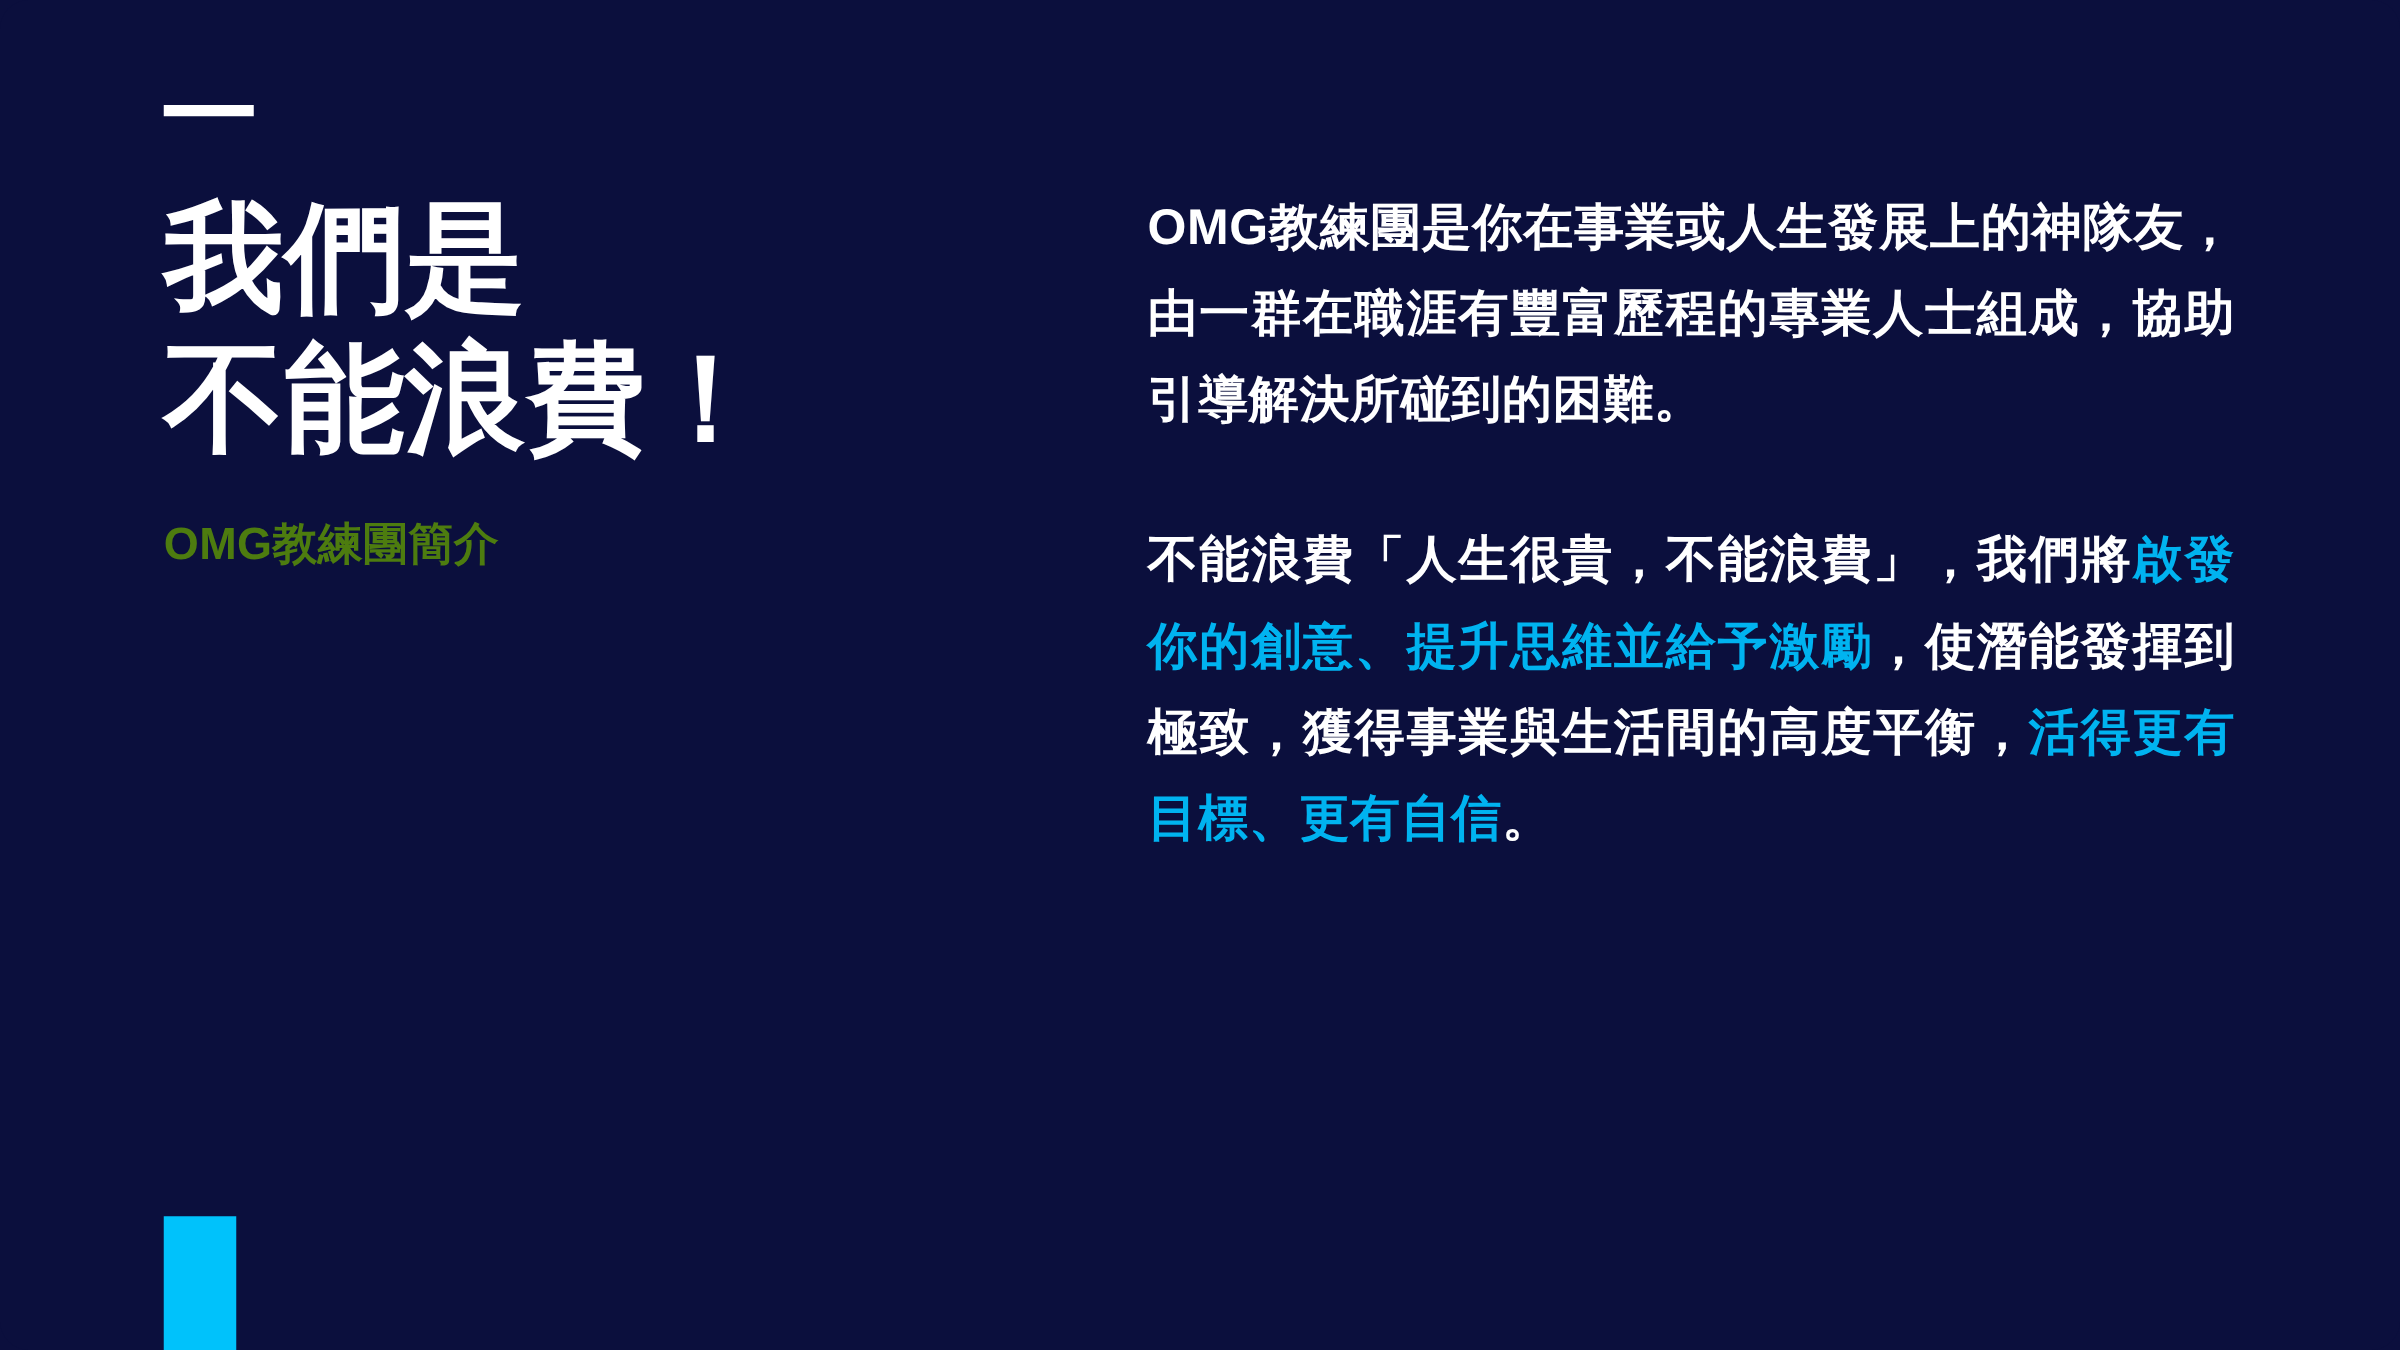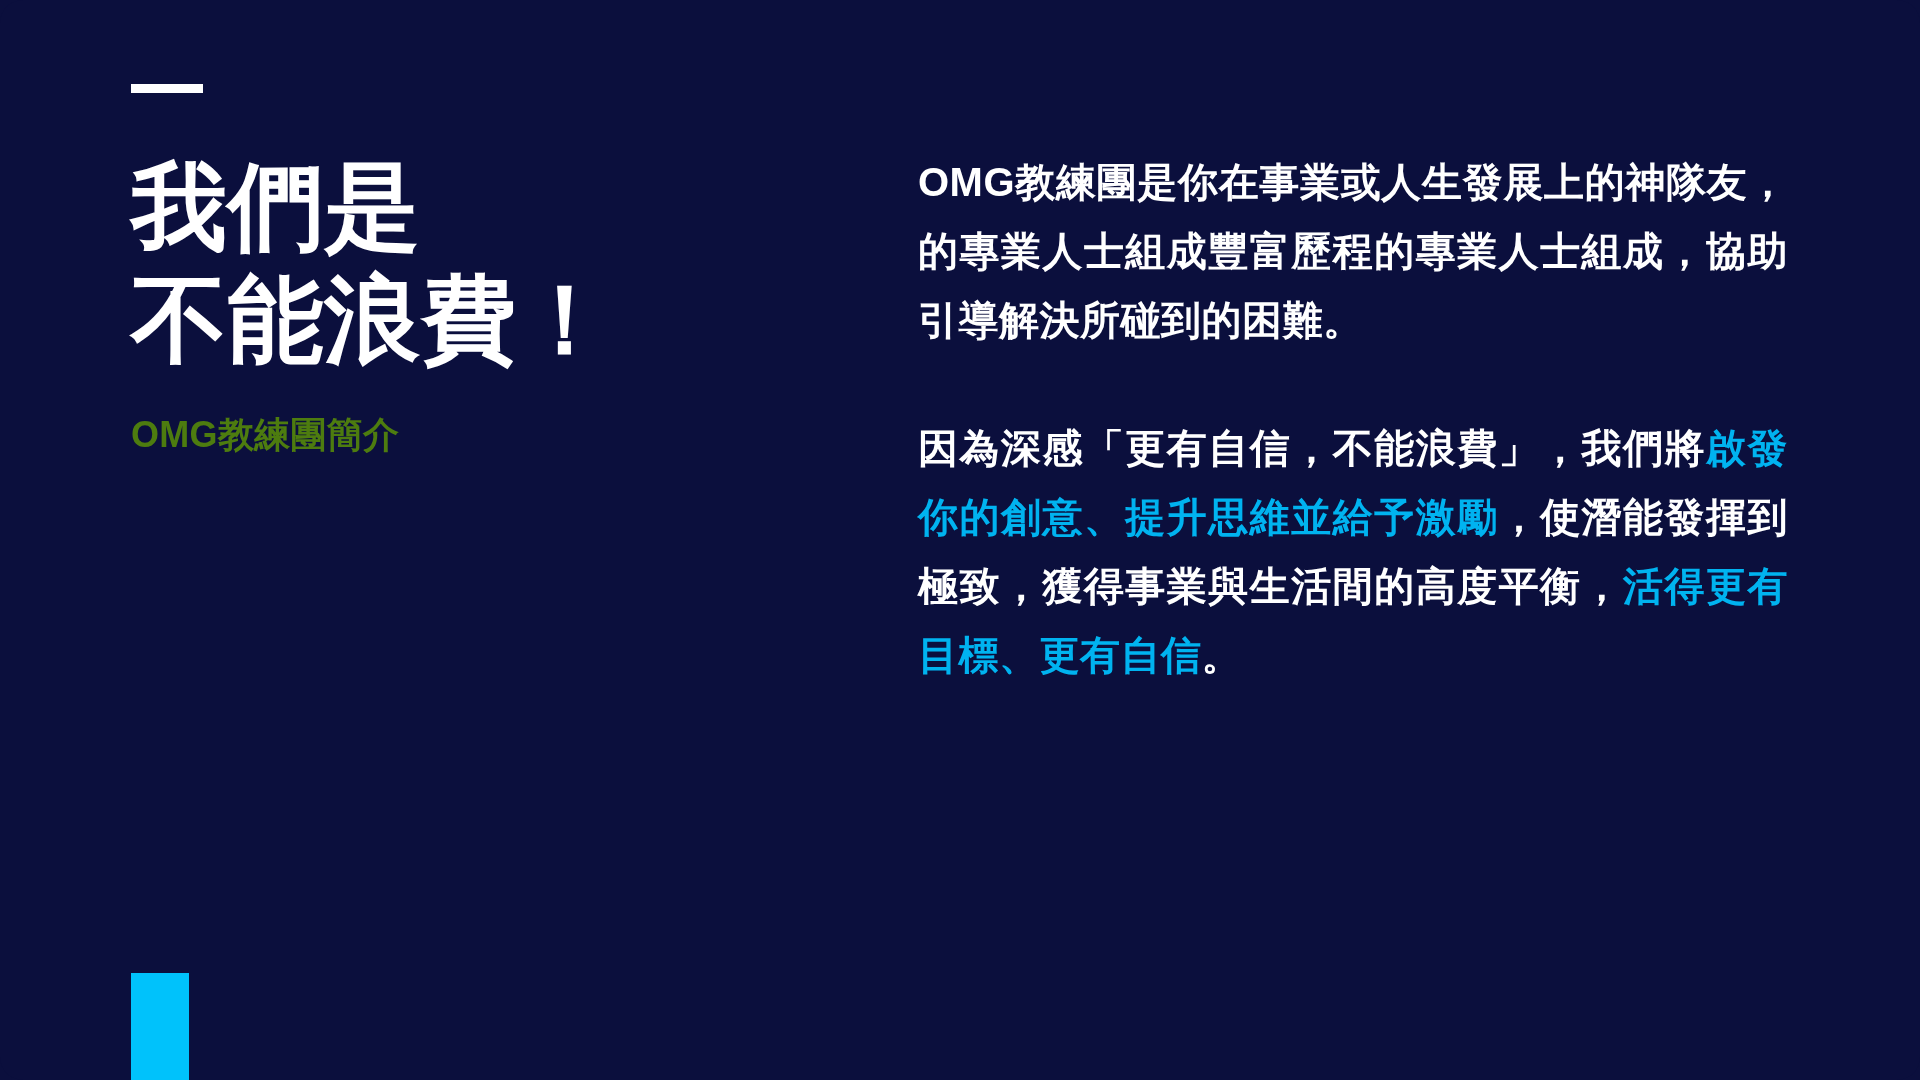--- a/index.html
+++ b/index.html
@@ -112,21 +112,21 @@
   <div class="left-col">
     <h1 class="headline">
       <span class="hl-line">我們是</span>
       <span class="hl-line">不能浪費！</span>
     </h1>
     <p class="subtitle">OMG教練團簡介</p>
   </div>
 
   <div class="right-col">
 
-    <p class="para"><span>OMG教練團是你在事業或人生發展上的神隊友，的專業人士組成</span><span class="accent">豐富歷程</span><span>的專業人士組成，協助引導解決所碰到的困難。</span></p>
+    <p class="para"><span>OMG教練團是你在事業或人生發展上的神隊友，由一群在職涯有</span><span class="accent">豐富歷程</span><span>的專業人士組成，協助引導解決所碰到的困難。</span></p>
 
-    <p class="para"><span>因為深感「更有自信，不能浪費」，我們將</span><span class="accent-bright">啟發你的創意、提升思維並給予激勵</span><span>，使潛能發揮到極致，獲得事業與生活間的高度平衡，</span><span class="accent-bright">活得更有目標、更有自信</span><span>。</span></p>
+    <p class="para"><span>不能浪費「人生很貴，不能浪費」，我們將</span><span class="accent-bright">啟發你的創意、提升思維並給予激勵</span><span>，使潛能發揮到極致，獲得事業與生活間的高度平衡，</span><span class="accent-bright">活得更有目標、更有自信</span><span>。</span></p>
 
   </div>
 
   <div class="corner-block"></div>
 
 </div>
 
 </body></html>

